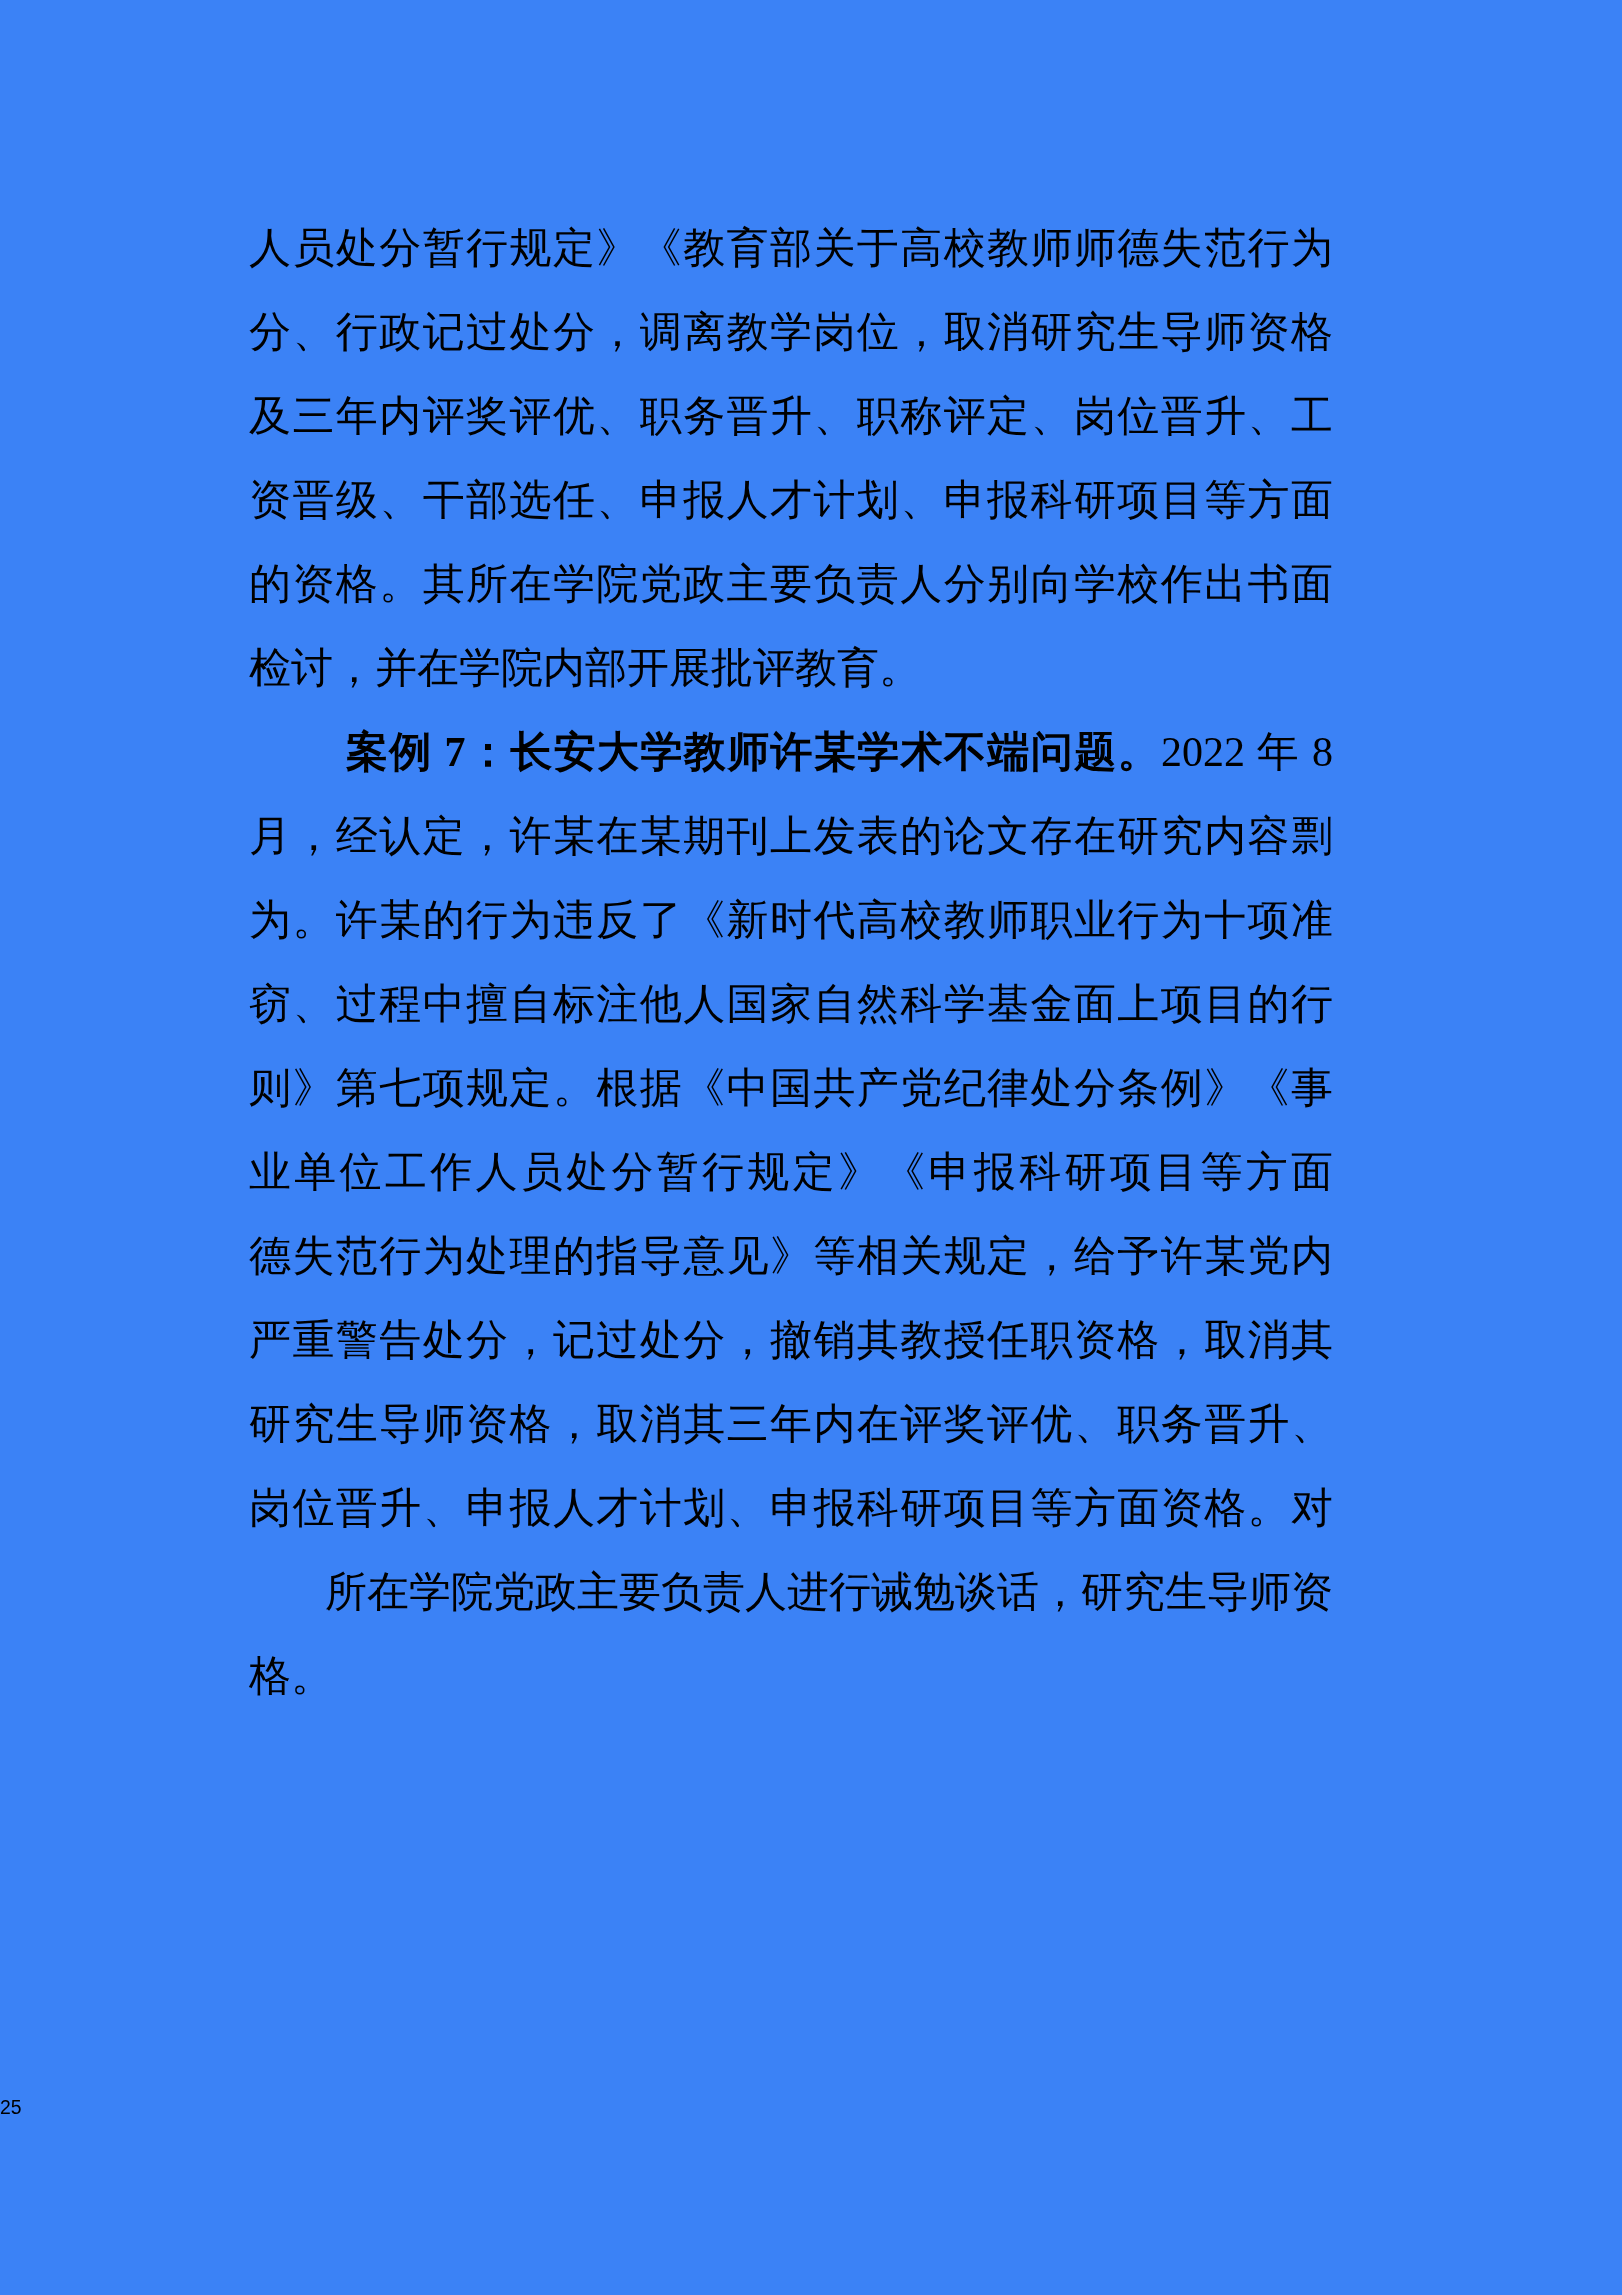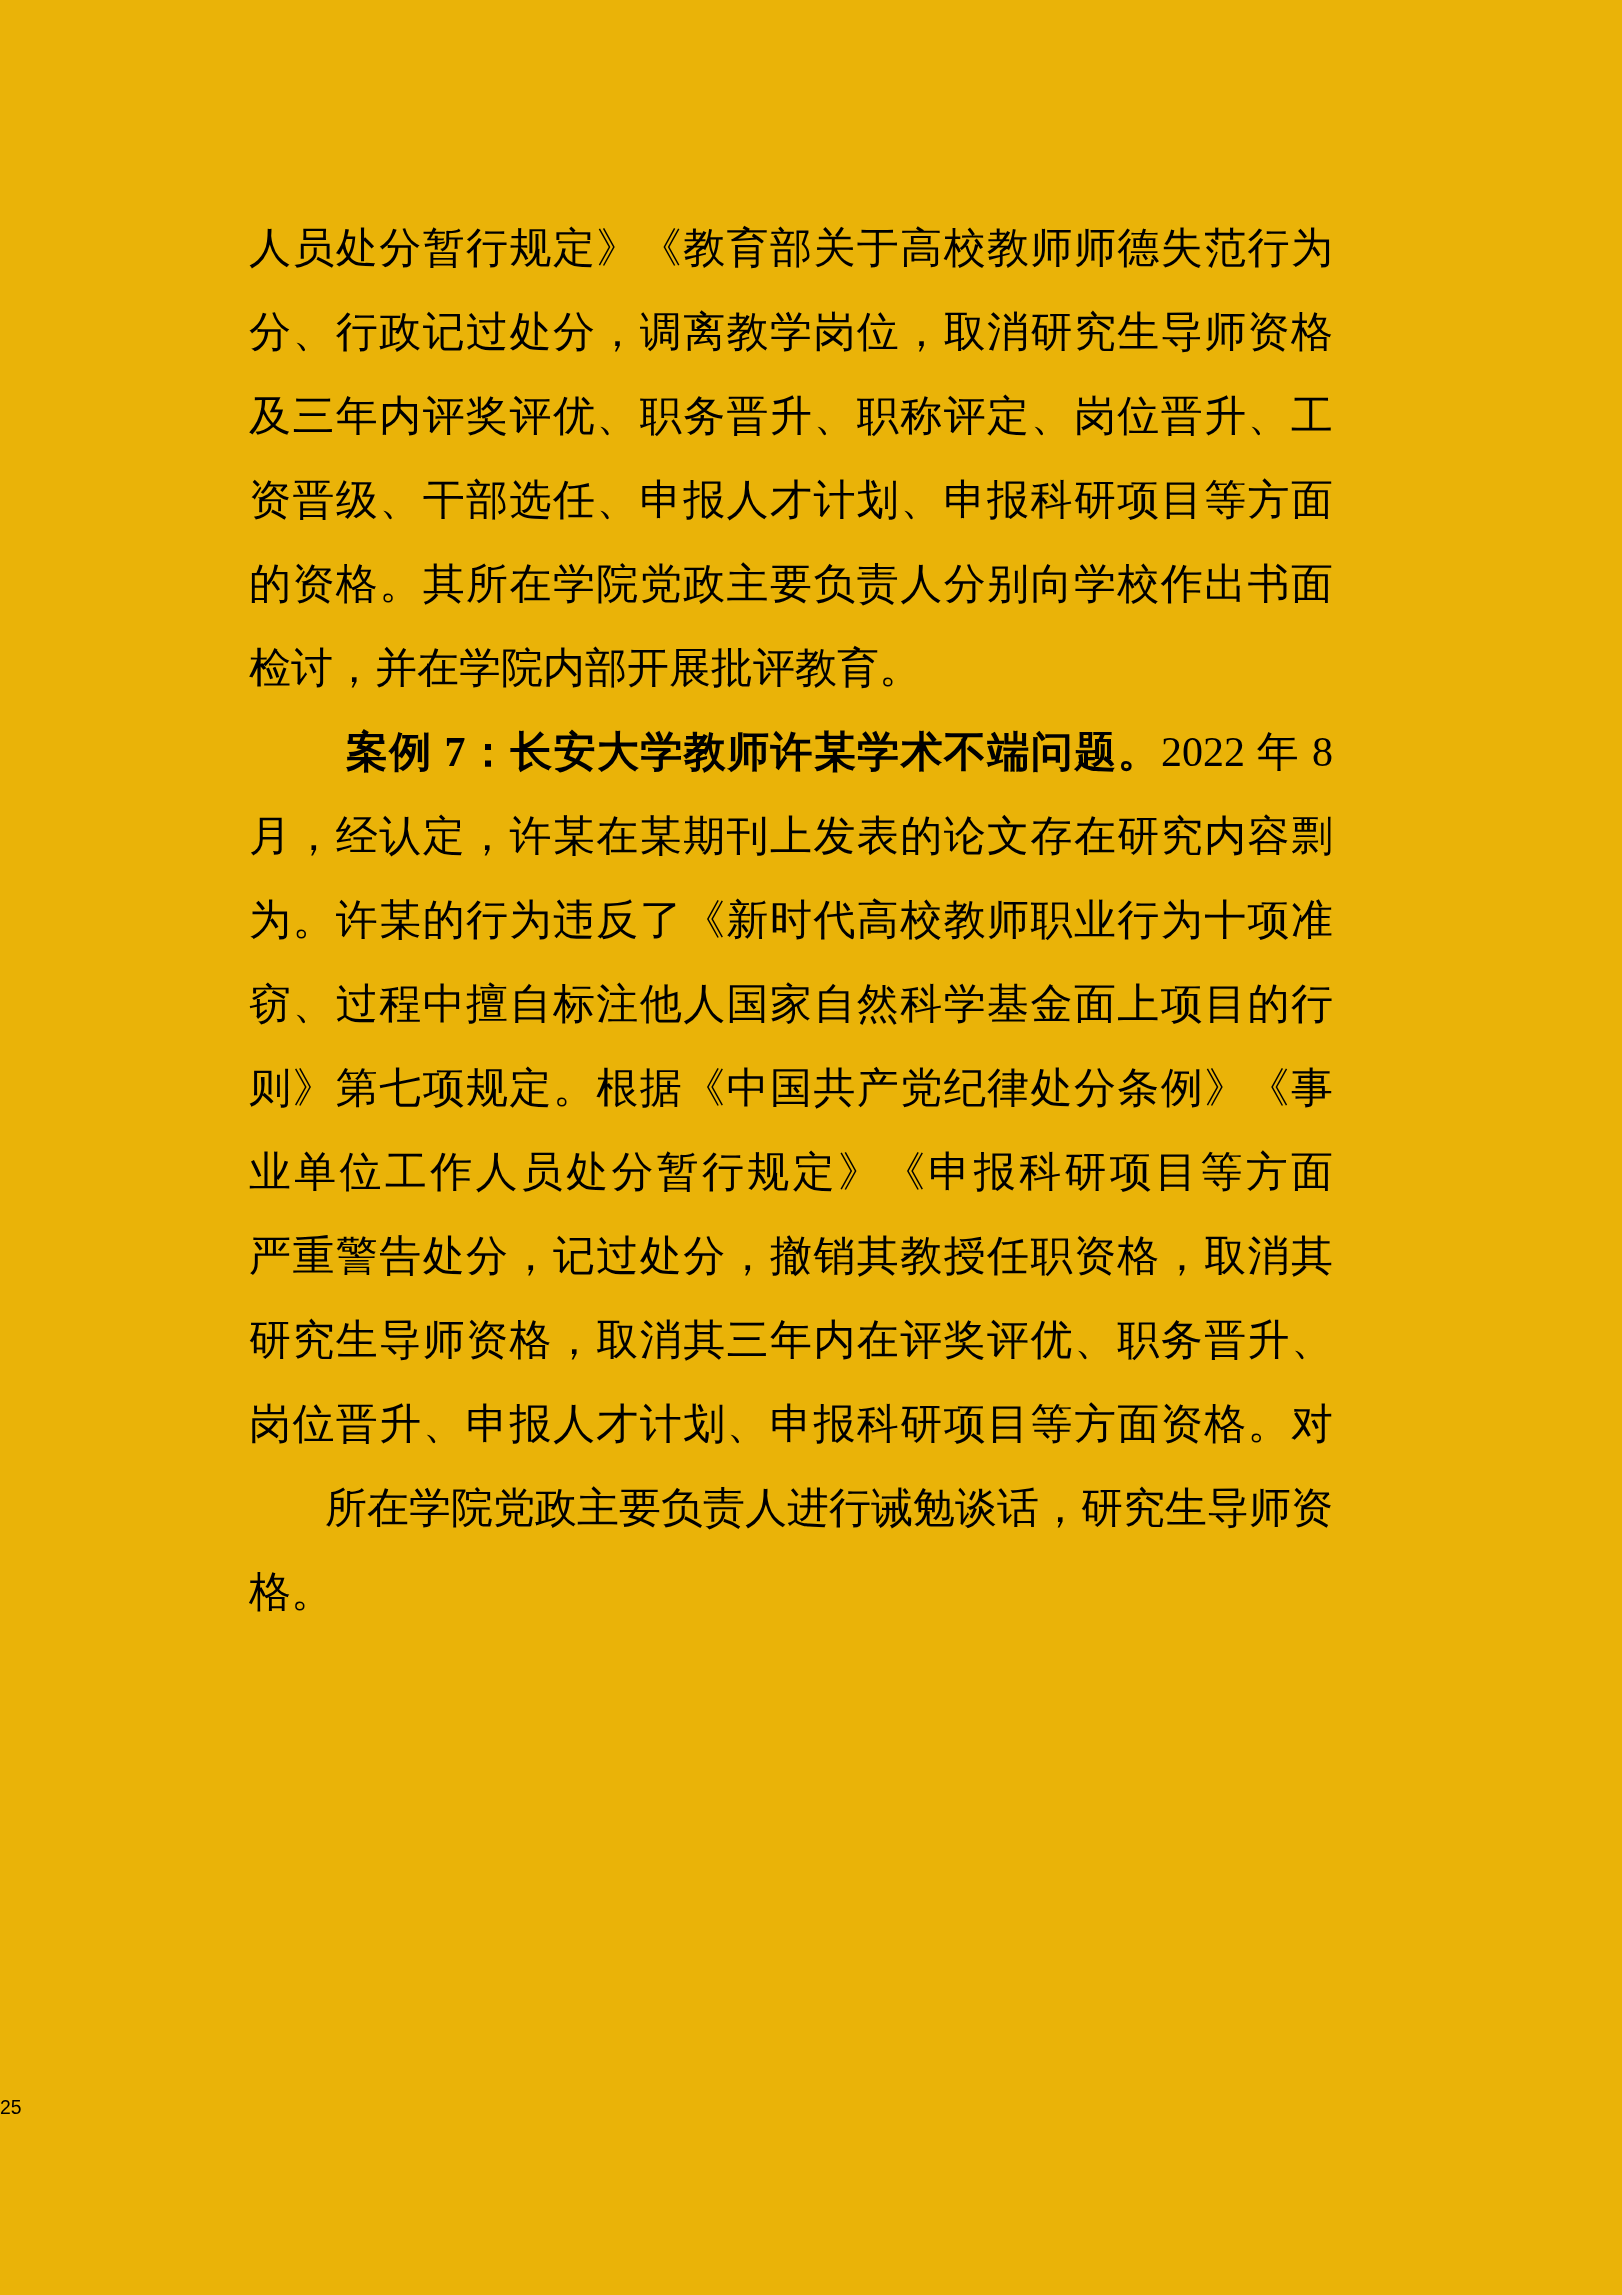--- a/index.html
+++ b/index.html
@@ -9,21 +9,21 @@
     background: #ffffff;
     position: relative;
     color: #000000;
     font-family: "Liberation Serif", "DejaVu Serif", serif;
   }
   .page {
     position: absolute;
     left: 0; top: 0;
     width: 1623px;
     height: 2295px;
-    background: #eab308;
+    background: #3b82f6;
     overflow: hidden;
   }
   .content {
     position: absolute;
     left: 249px;
     top: 206px;
     width: 1084px;
     font-size: 42px;
   }
   .line {
@@ -72,20 +72,21 @@
 
     <div>
       <div class="line jl indent">
         <span class="bold">案例 7：长安大学教师许某学术不端问题。</span><span>2022 年 8</span>
       </div>
       <div class="line jl">月，经认定，许某在某期刊上发表的论文存在研究内容剽</div>
       <div class="line jl">为。许某的行为违反了《新时代高校教师职业行为十项准</div>
       <div class="line jl">窃、过程中擅自标注他人国家自然科学基金面上项目的行</div>
       <div class="line jl">则》第七项规定。根据《中国共产党纪律处分条例》《事</div>
       <div class="line jl">业单位工作人员处分暂行规定》《申报科研项目等方面</div>
+      <div class="line jl">德失范行为处理的指导意见》等相关规定，给予许某党内</div>
       <div class="line jl">严重警告处分，记过处分，撤销其教授任职资格，取消其</div>
       <div class="line jl">研究生导师资格，取消其三年内在评奖评优、职务晋升、</div>
       <div class="line jl">岗位晋升、申报人才计划、申报科研项目等方面资格。对</div>
       <div class="line ll">所在学院党政主要负责人进行诫勉谈话，研究生导师资格。</div>
     </div>
 
   </div>
 
   <div class="page-number">25</div>
 

